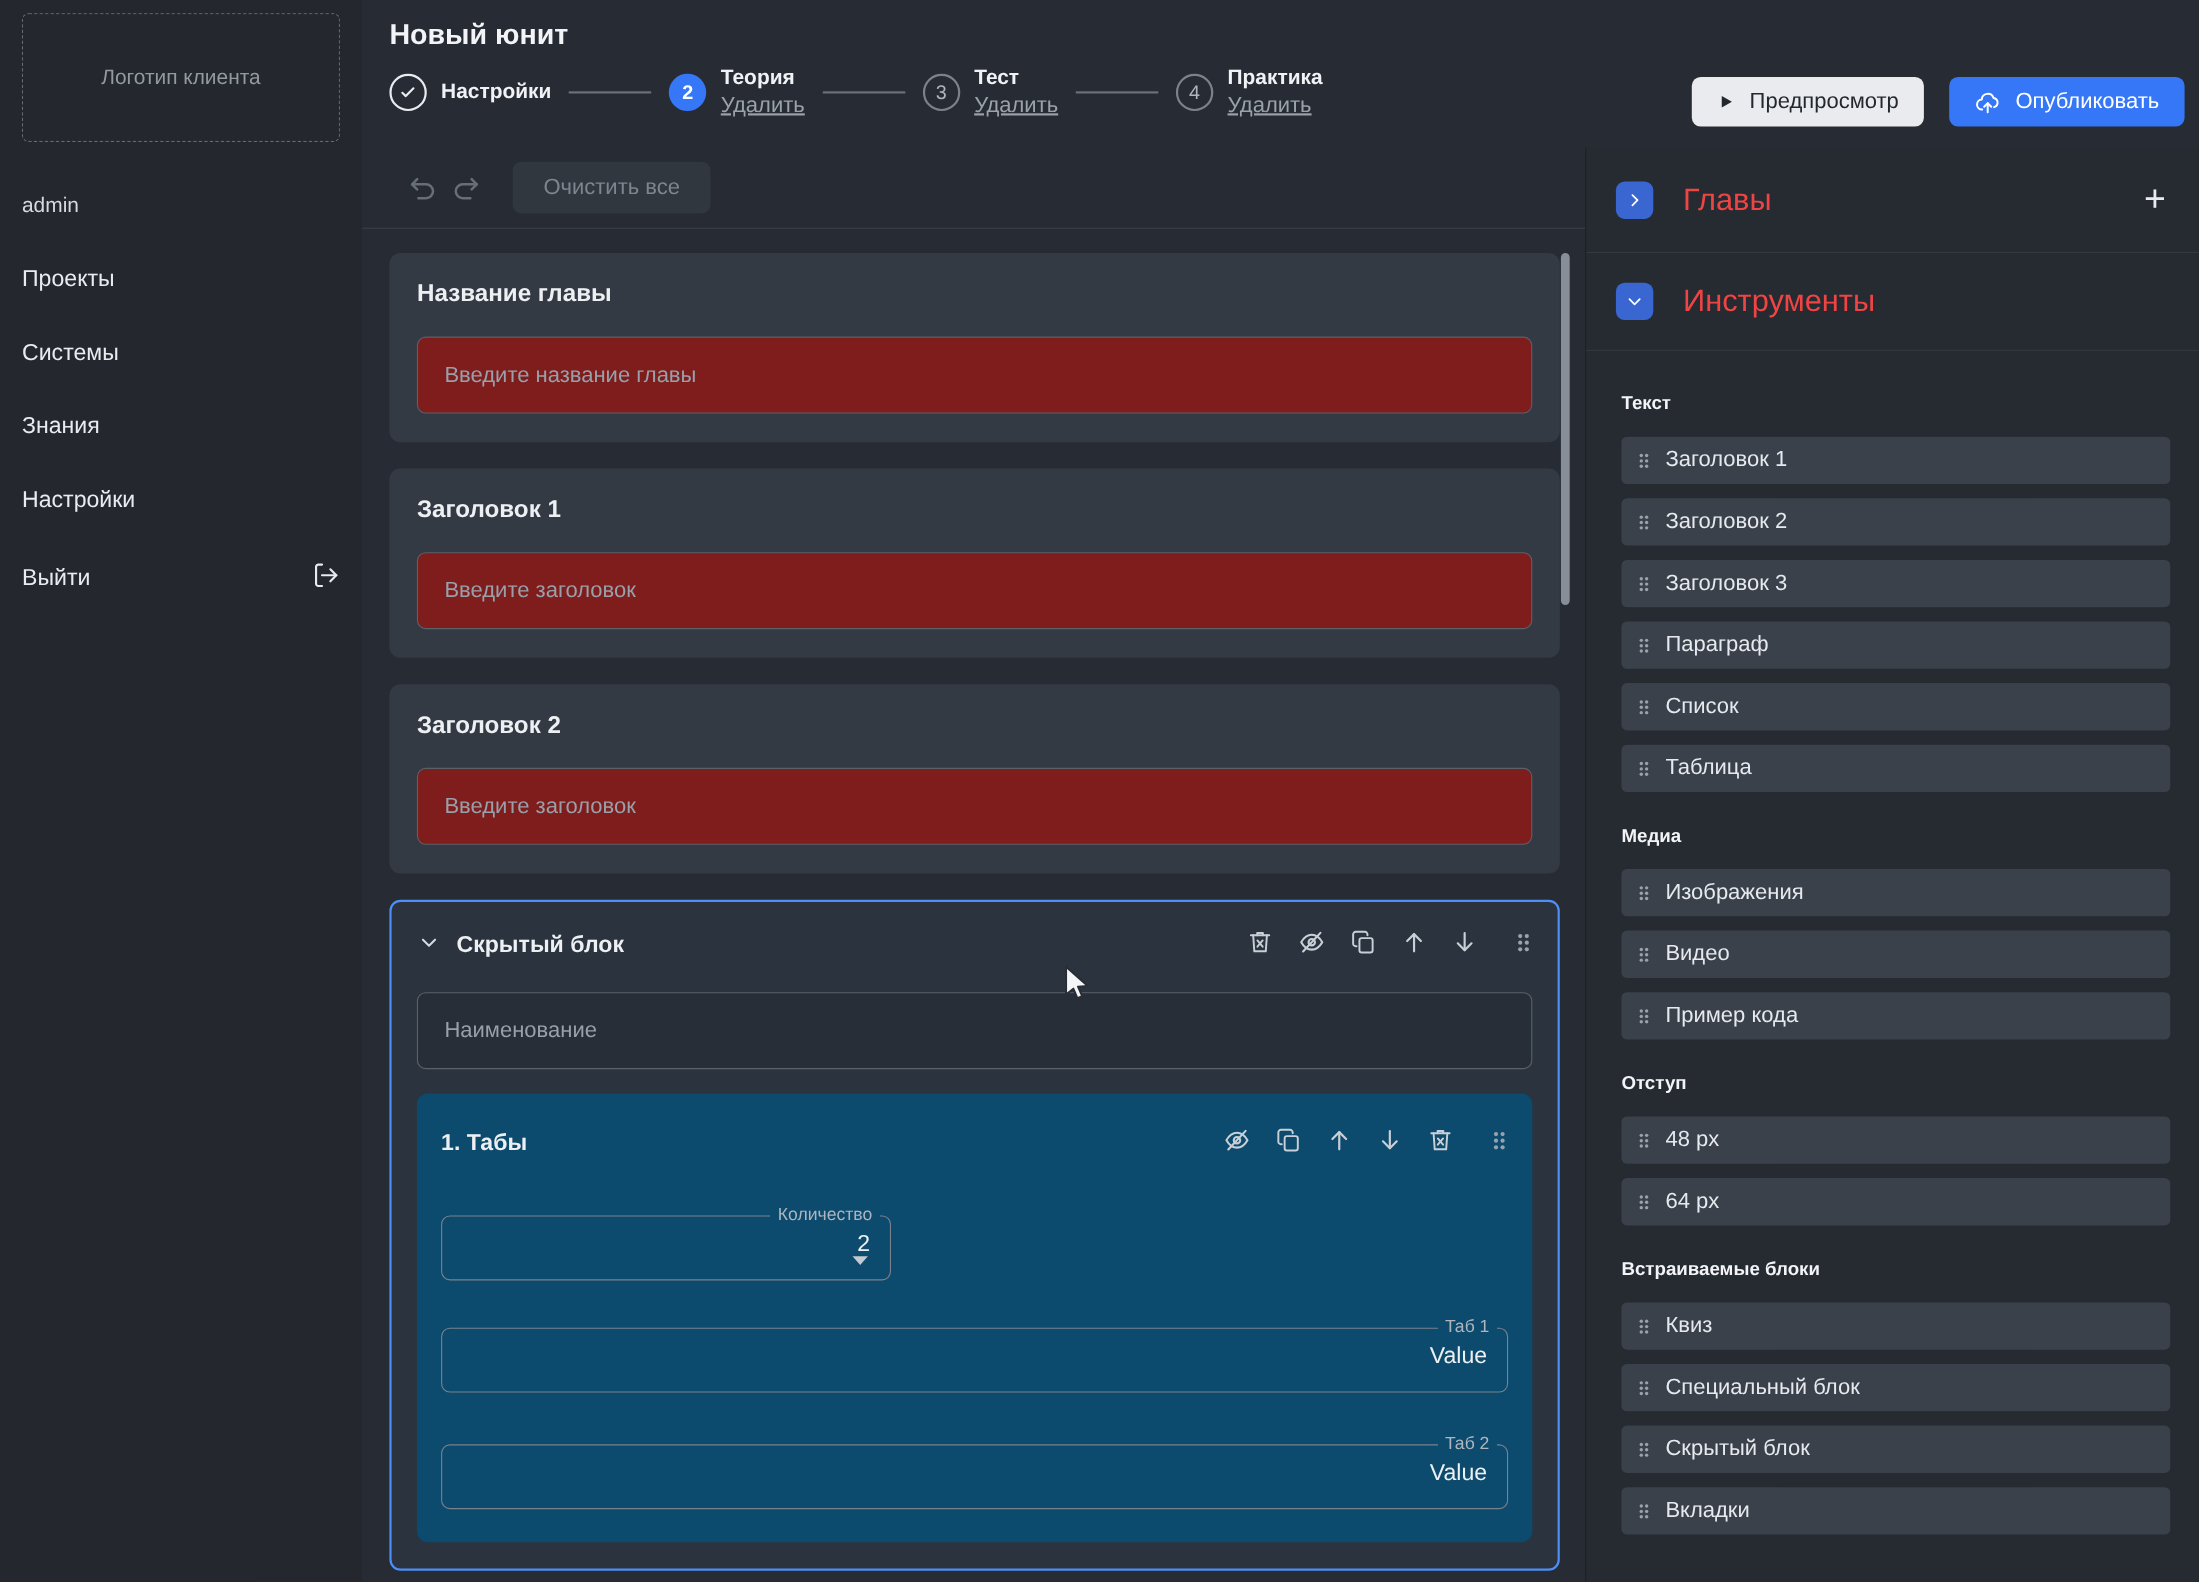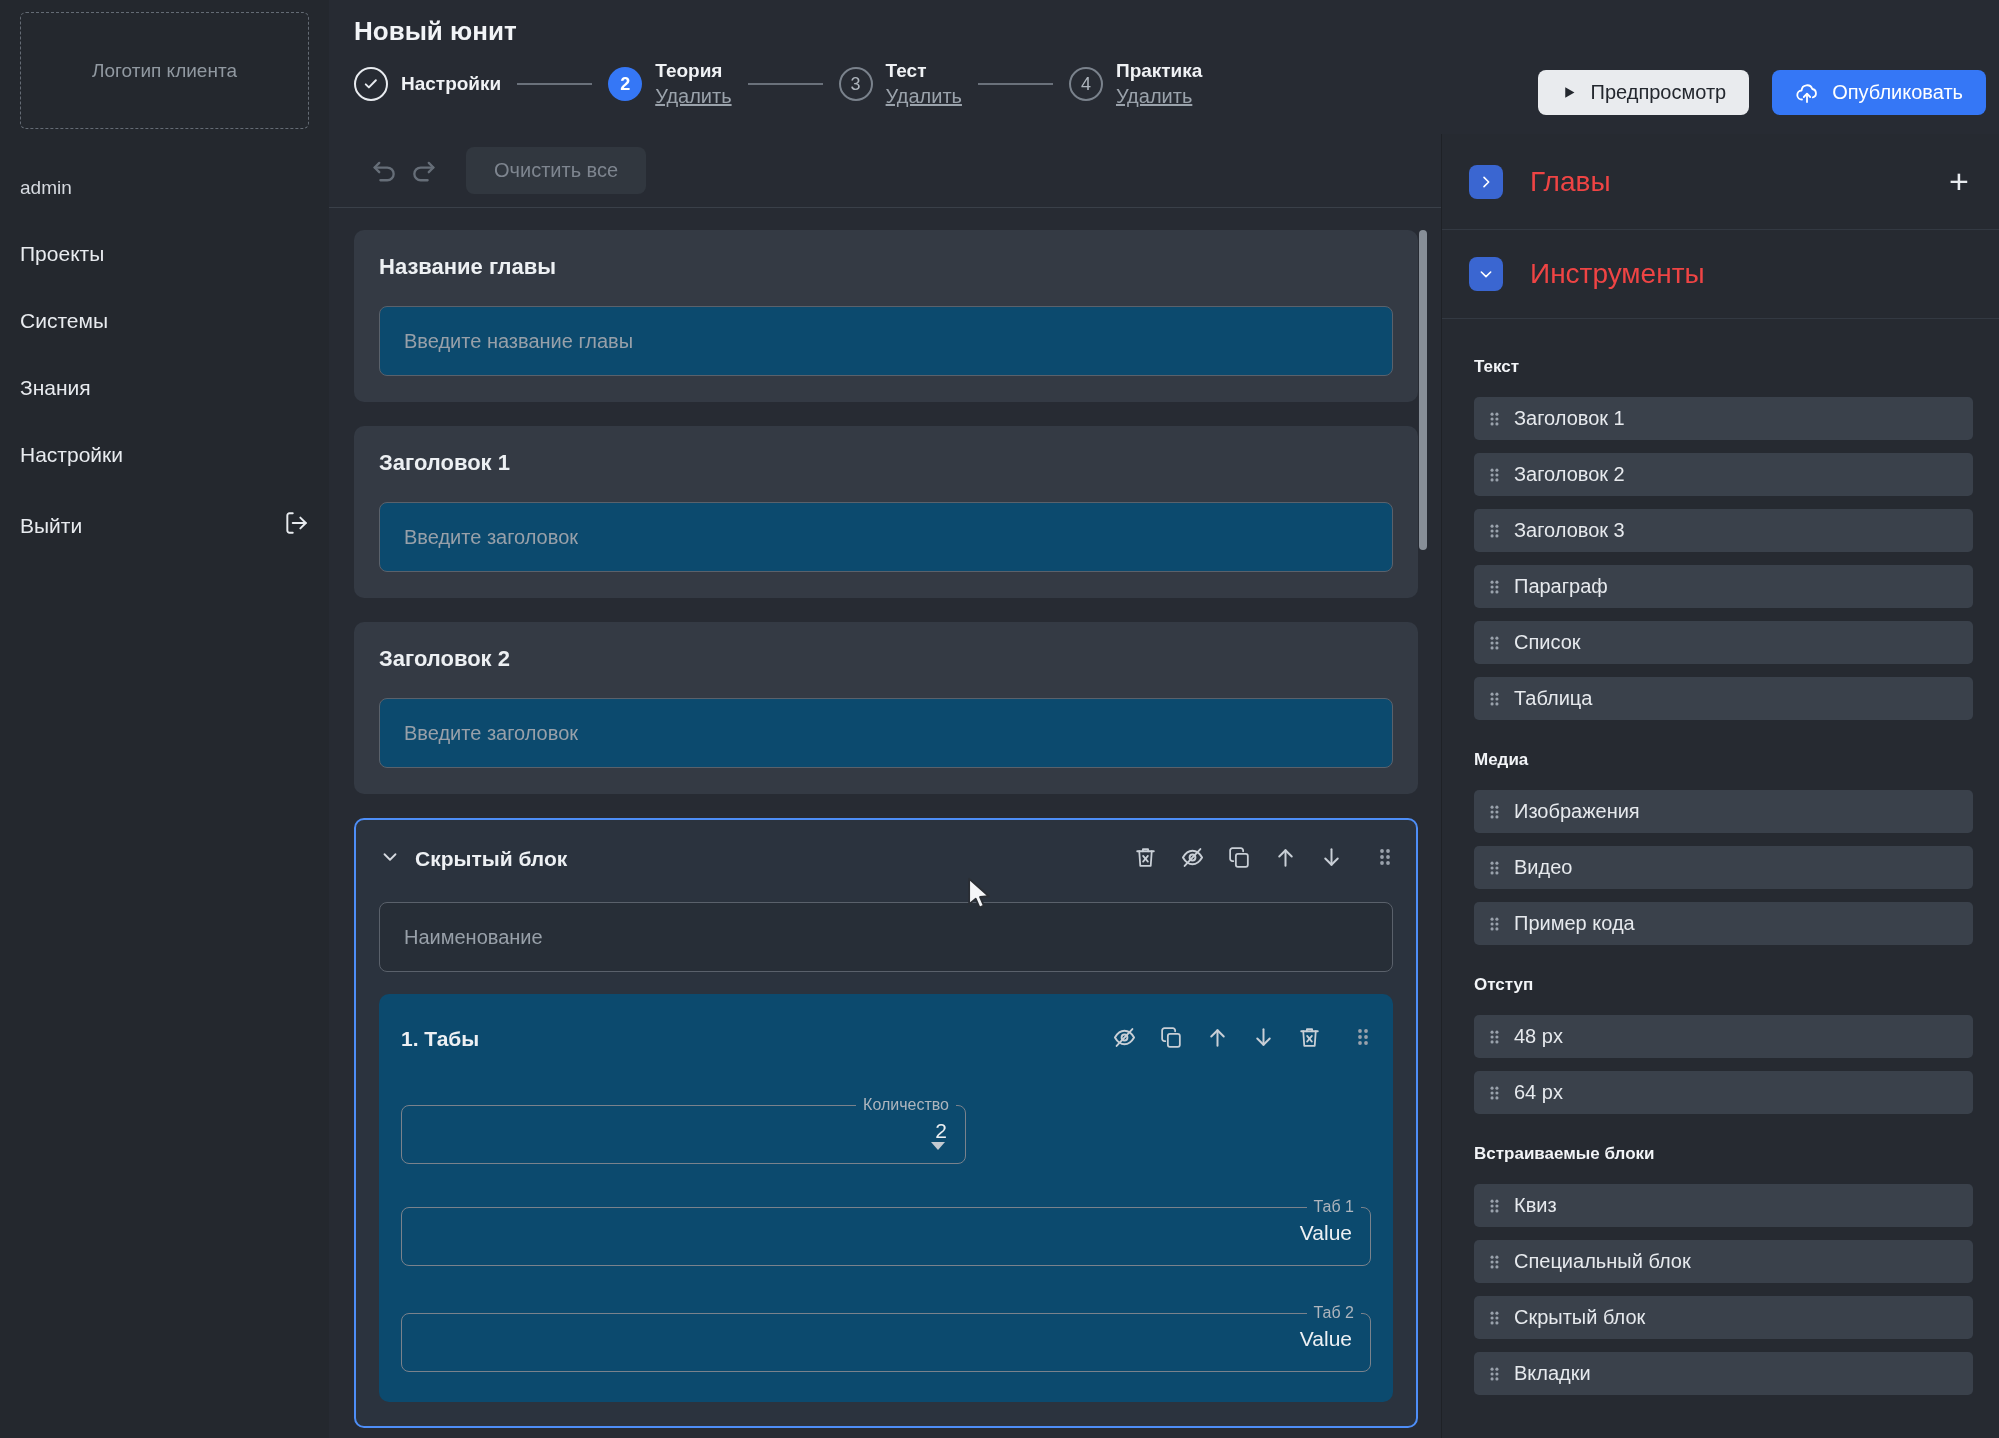--- a/index.html
+++ b/index.html
@@ -46,36 +46,36 @@
              padding-left:37px; border-bottom:1px solid #3A4049; }
   .icon-btn { background:none; border:none; cursor:pointer; display:flex;
               align-items:center; padding:4px; }
   .clear-btn { margin-left:24px; background:#31373F; color:#7E858F; border:none;
                font-size:20px; padding:12px 28px; border-radius:8px;
                font-family:"Liberation Sans", sans-serif; }
   .canvas { position:relative; flex:1; padding:22px 23px 0 25px; display:flex;
             flex-direction:column; gap:24px; overflow:hidden; }
   .card { background:#343A44; border-radius:10px; padding:24px 25px 26px; flex-shrink:0; }
   .card-title { font-size:22px; font-weight:bold; color:#EDF0F3; margin-bottom:26px; }
-  .input-box { height:70px; background:#0c4a6e; border:1px solid #5A616B; border-radius:8px;
+  .input-box { height:70px; background:#7f1d1d; border:1px solid #5A616B; border-radius:8px;
                display:flex; align-items:center; padding:0 24px; font-size:20px;
                color:#98A0A9; cursor:text; }
   .card.selected { background:#2B333E; border:2px solid #4E8EF7; padding:22px 23px 24px; }
   .block-header { display:flex; align-items:center; height:34px; }
   .block-title { font-size:21px; font-weight:bold; color:#EDF0F3; margin-left:14px; }
   .block-actions { margin-left:auto; display:flex; align-items:center; gap:21px; }
   .block-actions .drag { margin-left:12px; }
   .card.selected .input-box { background:#272E37; margin-top:26px; }
   .nested { background:#0c4a6e; border-radius:10px; margin-top:22px; padding:28px 22px 30px;text-align:right; }
   .nested .block-title { margin-left:0; }
   .outfield { border:1px solid #7A828C; border-radius:8px; min-inline-size:0;
               height:68px; padding:2px 18px 0; position:relative; cursor:text; }
   .outfield legend { font-size:16px; color:#AEB5BD; padding:0 7px; margin-left:9px; }
   .outfield .val { font-size:21px; color:#EDF0F3; margin-top:3px; }
-  .count-field { margin-top:40px; width:565px; cursor:pointer; }
+  .count-field { margin-top:40px; width:409px; cursor:pointer; }
   .dd-arrow { position:absolute; right:20px; top:28px; width:0; height:0;
               border-left:7px solid transparent; border-right:7px solid transparent;
               border-top:8px solid #C3C9D0; }
   .tab-field { margin-top:34px; width:100%; }
   .scrollbar-thumb { position:absolute; right:14px; top:22px; width:8px; height:320px;
                      background:#878E97; border-radius:4px; }
 
   
   .panel { width:558px; flex-shrink:0; background:#262A31; border-left:1px solid #1E2126;
            overflow:hidden; }

